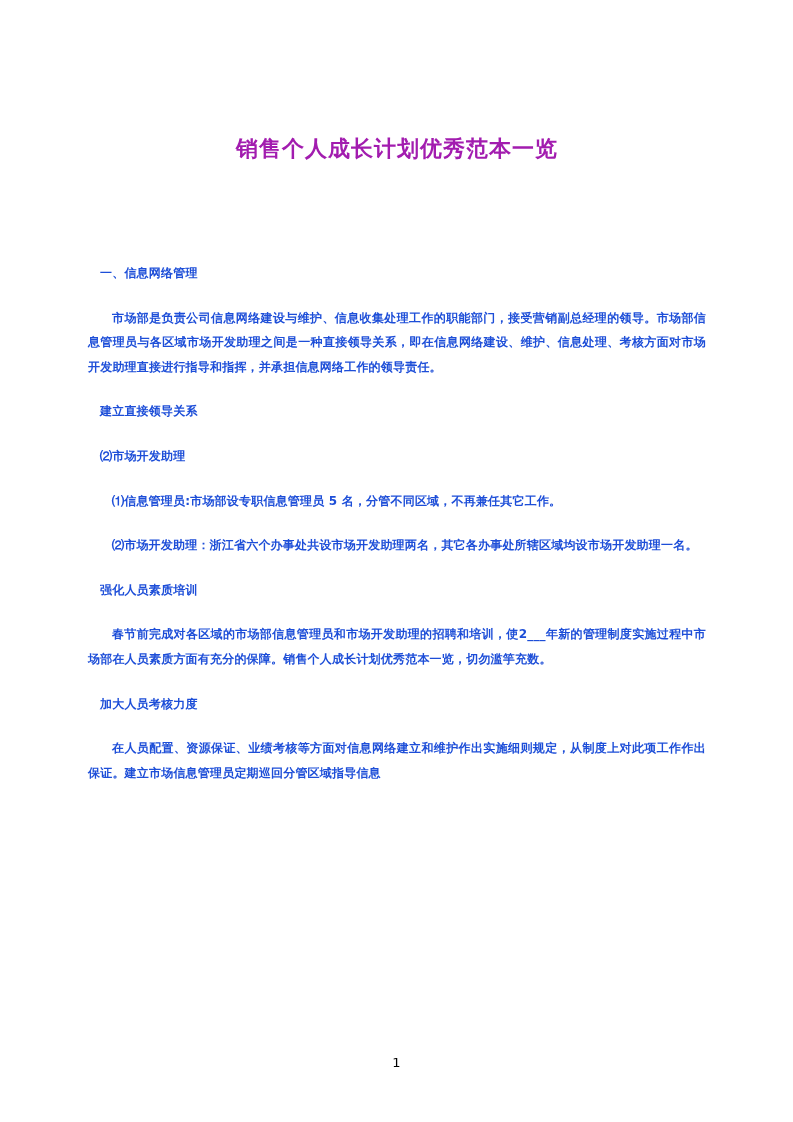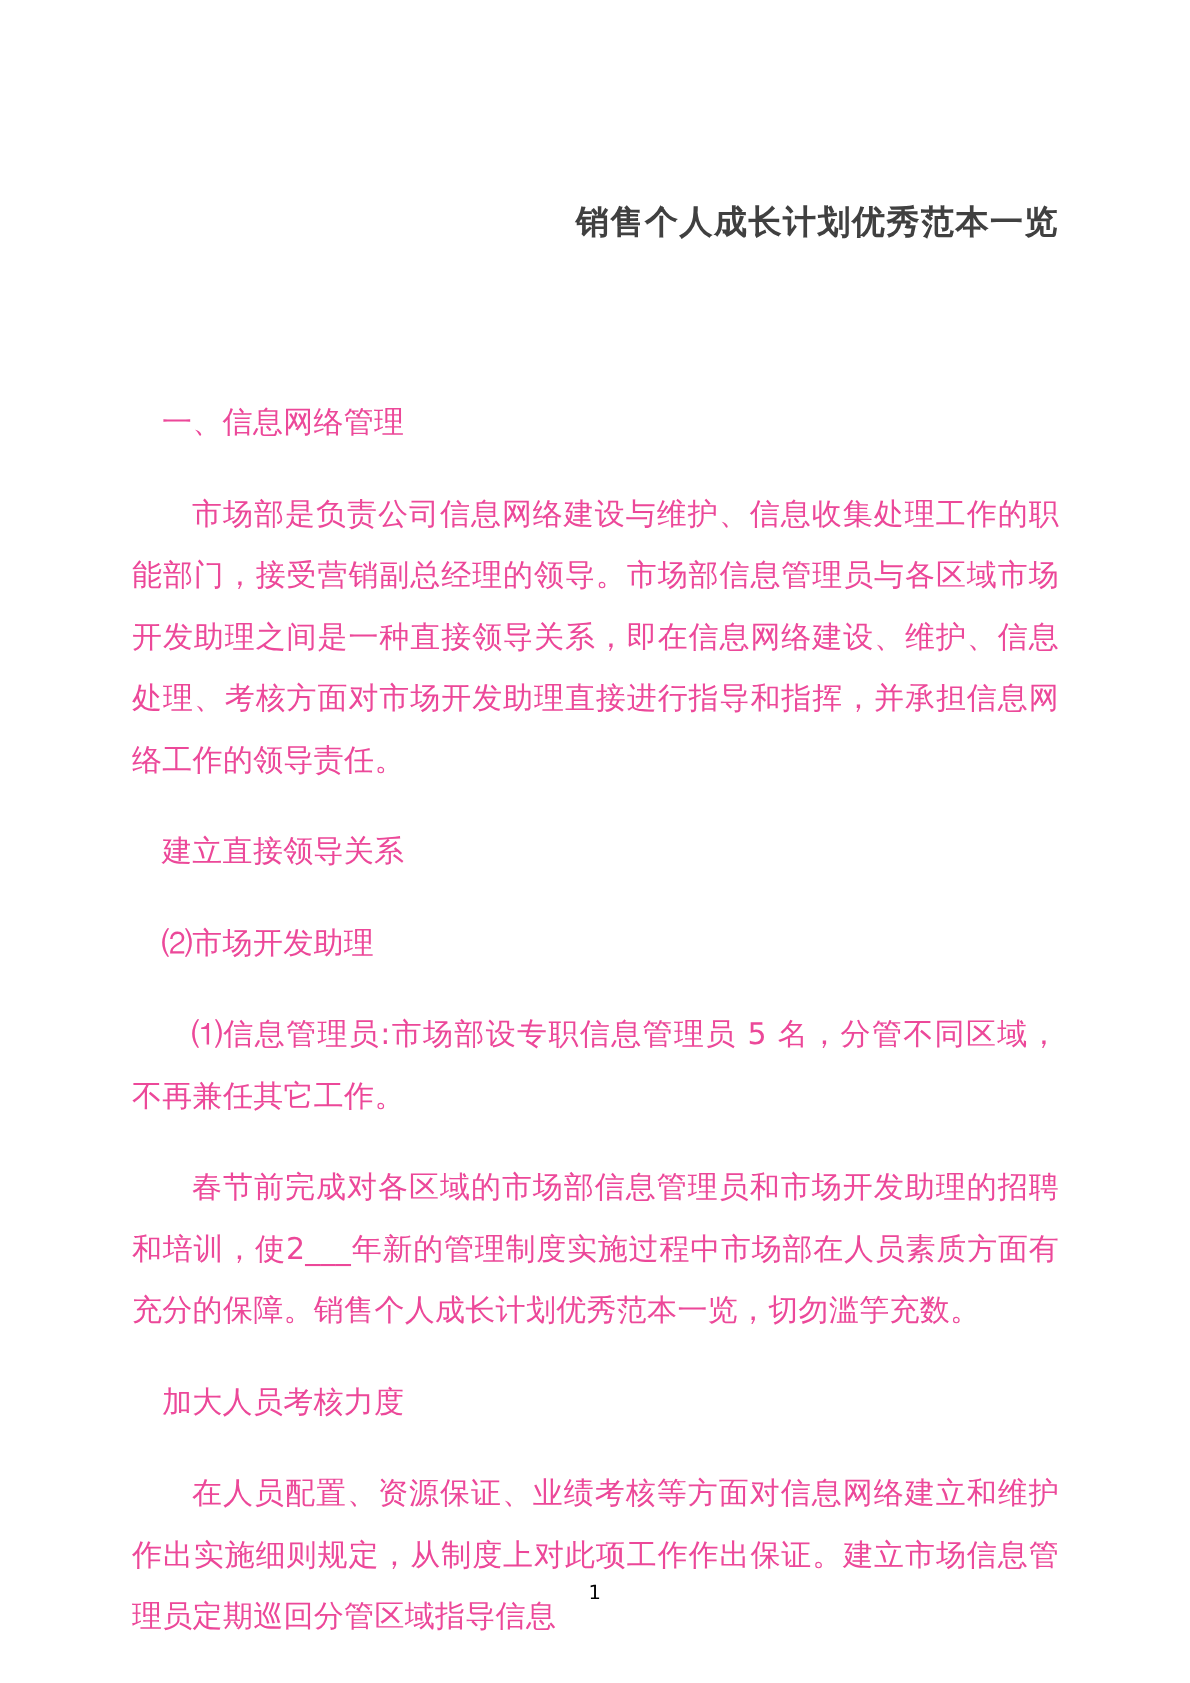--- a/index.html
+++ b/index.html
@@ -23,38 +23,39 @@
     height: 1122px;
     background: #fff;
   }
   .content {
     position: absolute;
     left: 88px;
     top: 0;
     width: 618px;
   }
   .doc-title {
-    text-align: right;
+    text-align: center;
     font-size: 22px;
     font-weight: bold;
     letter-spacing: 1px;
     margin-top: 132px;
     line-height: 1.5;
-    color: #404040;
+    color: #a21caf;
   }
   .body-block {
     margin-top: 96px;
   }
   p.para {
-    font-size: 20px;
+    font-size: 12px;
     line-height: 2.05;
     margin: 0 0 20px 0;
     text-align: justify;
-    color: #ec4899;
+    color: #1d4ed8;
     letter-spacing: 0.2px;
+    font-weight: bold;
   }
   p.indent2 {
     text-indent: 2em;
   }
   p.indent1 {
     text-indent: 1em;
   }
   .page-number {
     position: absolute;
     left: 0;
@@ -79,21 +80,23 @@
       <p class="para indent1">一、信息网络管理</p>
 
       <p class="para indent2">市场部是负责公司信息网络建设与维护、信息收集处理工作的职能部门，接受营销副总经理的领导。市场部信息管理员与各区域市场开发助理之间是一种直接领导关系，即在信息网络建设、维护、信息处理、考核方面对市场开发助理直接进行指导和指挥，并承担信息网络工作的领导责任。</p>
 
       <p class="para indent1">建立直接领导关系</p>
 
       <p class="para indent1">⑵市场开发助理</p>
 
       <p class="para indent2">⑴信息管理员:市场部设专职信息管理员 5 名，分管不同区域，不再兼任其它工作。</p>
 
+      <p class="para indent2">⑵市场开发助理：浙江省六个办事处共设市场开发助理两名，其它各办事处所辖区域均设市场开发助理一名。</p>
 
+      <p class="para indent1">强化人员素质培训</p>
 
       <p class="para indent2">春节前完成对各区域的市场部信息管理员和市场开发助理的招聘和培训，使2___年新的管理制度实施过程中市场部在人员素质方面有充分的保障。销售个人成长计划优秀范本一览，切勿滥竽充数。</p>
 
       <p class="para indent1">加大人员考核力度</p>
 
       <p class="para indent2">在人员配置、资源保证、业绩考核等方面对信息网络建立和维护作出实施细则规定，从制度上对此项工作作出保证。建立市场信息管理员定期巡回分管区域指导信息</p>
 
     </div>
   </div>
 

